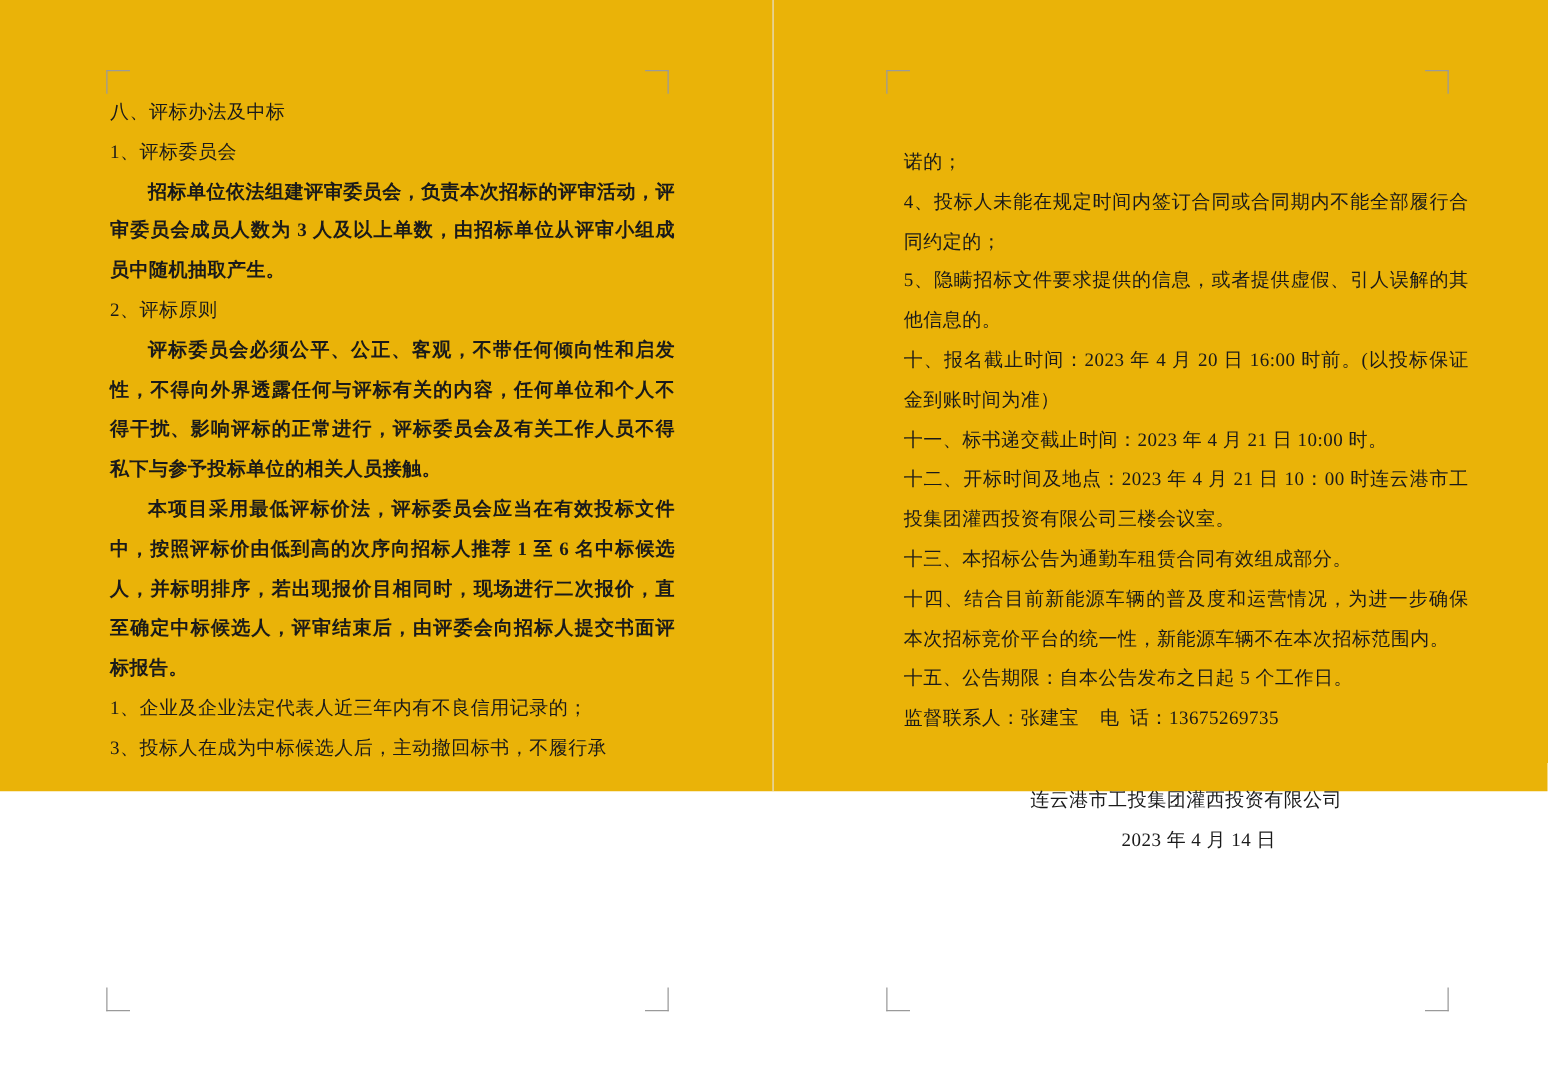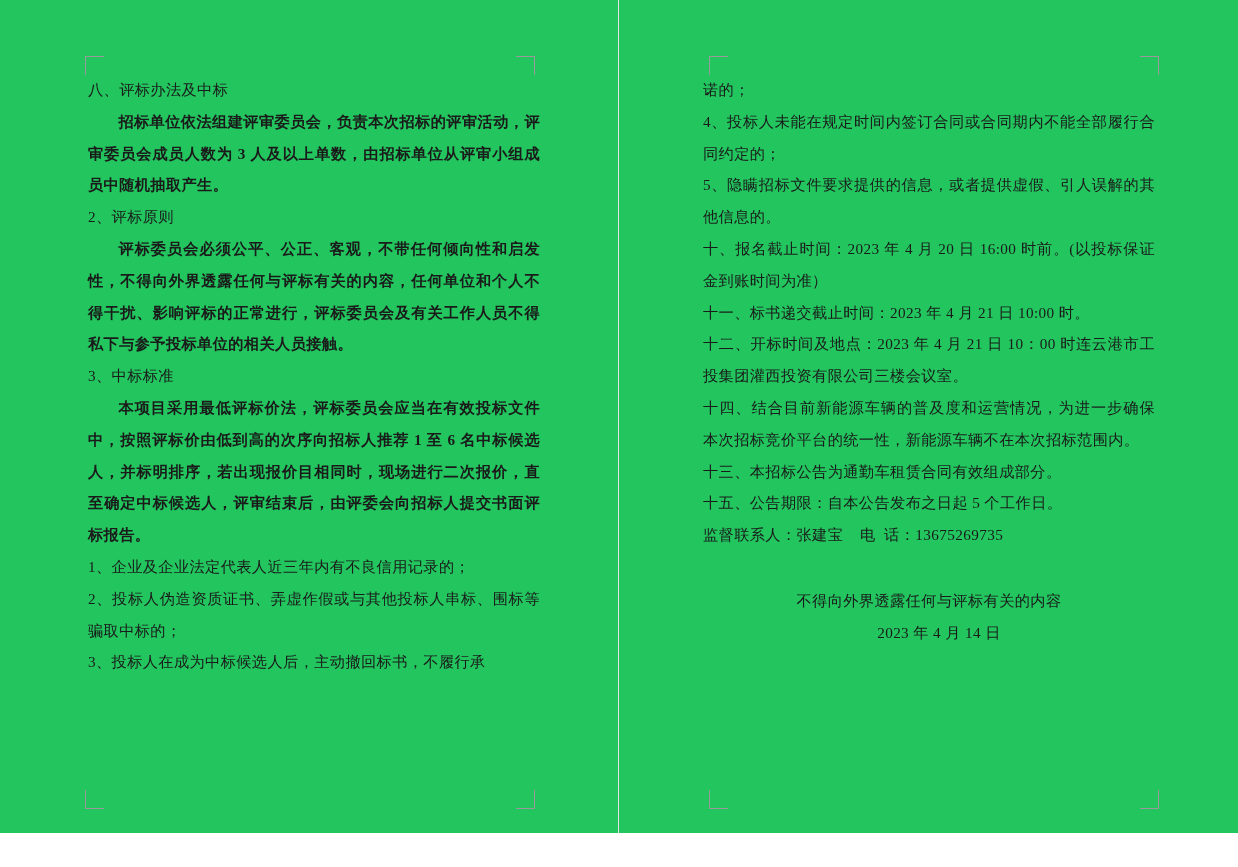--- a/index.html
+++ b/index.html
@@ -16,22 +16,22 @@
   }
   .spread {
     display: flex;
     width: 1238px;
     height: 867px;
     position: relative;
   }
   .page {
     position: relative;
     width: 619px;
-    height: 833px;
-    background: #22c55e;
+    height: 633px;
+    background: #eab308;
     box-sizing: border-box;
   }
   .page.left  { border-right: 1px solid #e3e3e3; }
   .page.right { }
 
   
   .crop {
     position: absolute;
     width: 18px;
     height: 18px;
@@ -58,21 +58,21 @@
     width: 452px;
     font-size: 15.2px;
     line-height: 31.8px;
     letter-spacing: 0.4px;
     text-align: justify;
     text-justify: inter-ideograph;
   }
   .left .textblock  { left: 88px; }
   .right .textblock { left: 713px;  }
 
-  .page.right .textblock { left: 84px; }
+  .page.right .textblock { left: 104px; margin-top: 40px; }
 
   .para {
     margin: 0;
     padding: 0;
     white-space: pre-wrap;
   }
   .indent { text-indent: 2em; font-weight: bold; }
 
   .sig {
     margin: 0;
@@ -88,47 +88,46 @@
 <div class="spread">
 
   <div class="page left">
     <span class="crop tl"></span>
     <span class="crop tr"></span>
     <span class="crop bl"></span>
     <span class="crop br"></span>
 
     <div class="textblock">
       <p class="para">八、评标办法及中标</p>
+      <p class="para">1、评标委员会</p>
       <p class="para indent">招标单位依法组建评审委员会，负责本次招标的评审活动，评审委员会成员人数为 3 人及以上单数，由招标单位从评审小组成员中随机抽取产生。</p>
       <p class="para">2、评标原则</p>
       <p class="para indent">评标委员会必须公平、公正、客观，不带任何倾向性和启发性，不得向外界透露任何与评标有关的内容，任何单位和个人不得干扰、影响评标的正常进行，评标委员会及有关工作人员不得私下与参予投标单位的相关人员接触。</p>
-      <p class="para">3、中标标准</p>
       <p class="para indent">本项目采用最低评标价法，评标委员会应当在有效投标文件中，按照评标价由低到高的次序向招标人推荐 1 至 6 名中标候选人，并标明排序，若出现报价目相同时，现场进行二次报价，直至确定中标候选人，评审结束后，由评委会向招标人提交书面评标报告。</p>
       <p class="para">1、企业及企业法定代表人近三年内有不良信用记录的；</p>
-      <p class="para">2、投标人伪造资质证书、弄虚作假或与其他投标人串标、围标等骗取中标的；</p>
       <p class="para">3、投标人在成为中标候选人后，主动撤回标书，不履行承</p>
     </div>
   </div>
 
   <div class="page right">
     <span class="crop tl"></span>
     <span class="crop tr"></span>
     <span class="crop bl"></span>
     <span class="crop br"></span>
 
     <div class="textblock">
       <p class="para">诺的；</p>
       <p class="para">4、投标人未能在规定时间内签订合同或合同期内不能全部履行合同约定的；</p>
       <p class="para">5、隐瞒招标文件要求提供的信息，或者提供虚假、引人误解的其他信息的。</p>
       <p class="para">十、报名截止时间：2023 年 4 月 20 日 16:00 时前。(以投标保证金到账时间为准）</p>
       <p class="para">十一、标书递交截止时间：2023 年 4 月 21 日 10:00 时。</p>
       <p class="para">十二、开标时间及地点：2023 年 4 月 21 日 10：00 时连云港市工投集团灌西投资有限公司三楼会议室。</p>
+      <p class="para">十三、本招标公告为通勤车租赁合同有效组成部分。</p>
       <p class="para">十四、结合目前新能源车辆的普及度和运营情况，为进一步确保本次招标竞价平台的统一性，新能源车辆不在本次招标范围内。</p>
-      <p class="para">十三、本招标公告为通勤车租赁合同有效组成部分。</p>
       <p class="para">十五、公告期限：自本公告发布之日起 5 个工作日。</p>
       <p class="para">监督联系人：张建宝    电  话：13675269735</p>
 
-      <p class="sig company">不得向外界透露任何与评标有关的内容</p>
+      <p class="sig company">连云港市工投集团灌西投资有限公司</p>
       <p class="sig date">2023 年 4 月 14 日</p>
     </div>
   </div>
 
 </div>
 
 </body></html>

